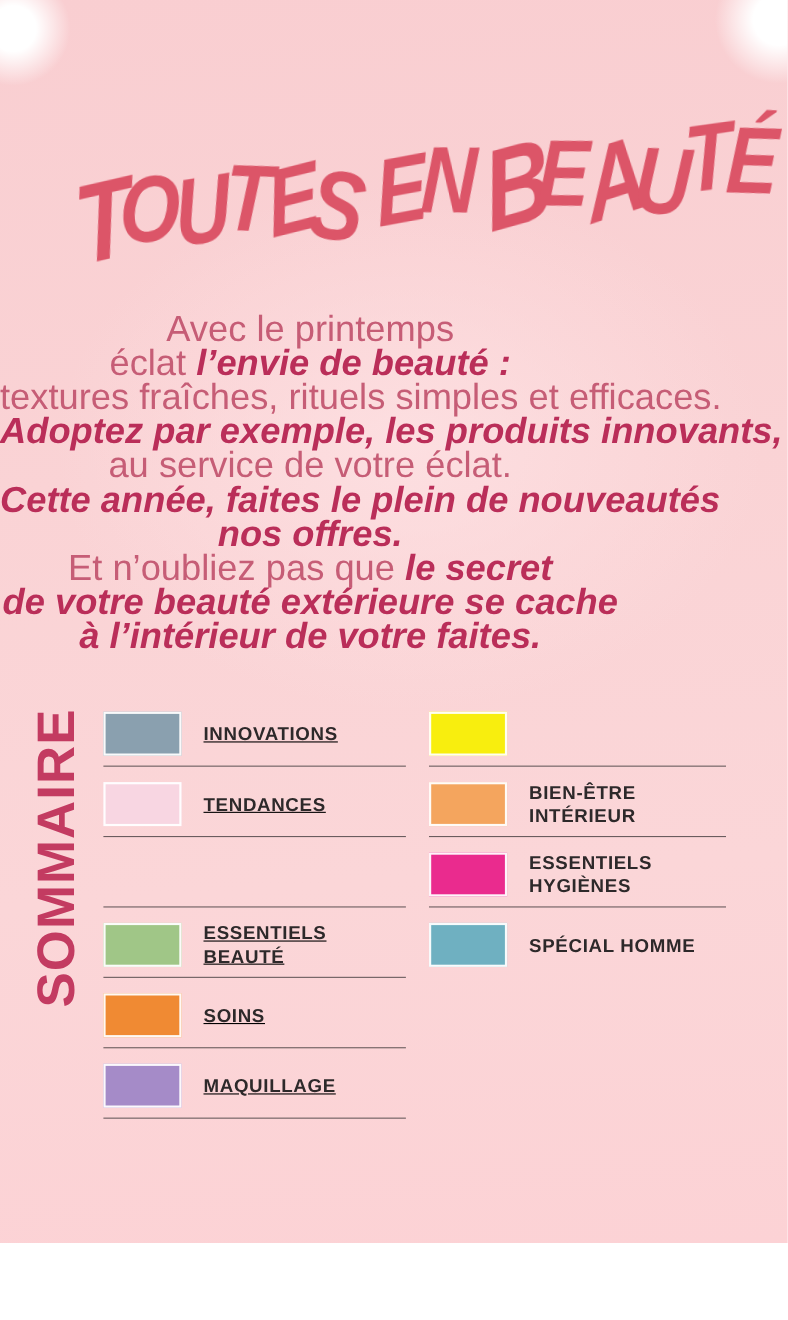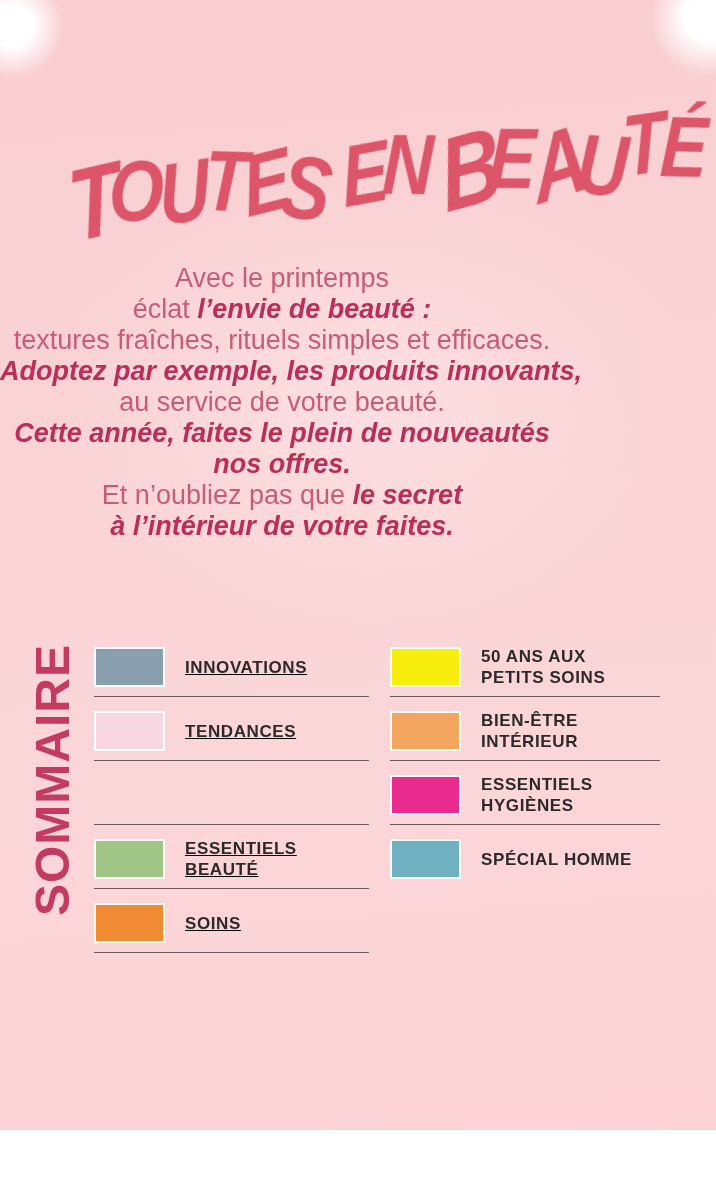--- a/index.html
+++ b/index.html
@@ -32,23 +32,23 @@
   .title span.letter{
     display:inline-block;
     font-weight:bold;
     font-style:italic;
     font-size:86px;
     letter-spacing:-6px;
     line-height:150px;
   }
   
   .intro{
-    position:absolute;top:263px;left:0;width:564px;
+    position:absolute;top:283px;left:0;width:564px;
     text-align:center;
-    font-size:27px;
+    font-size:33px;
     line-height:31px;
     color:#c65d76;
   }
   .intro .line{white-space:nowrap;}
   .intro b{color:#ba2e59;font-weight:bold;font-style:italic;}
   
   .sommaire{
     position:absolute;top:780px;left:52px;
     transform:translate(-50%,-50%) rotate(-90deg);
     font-size:48px;font-weight:bold;
@@ -89,24 +89,25 @@
 
   <div class="title">
     <span class="tletters" id="title-letters"><span class="letter" style="transform: rotate(-7deg) translateY(10px) scale(1.18) skewX(-4deg);">T</span><span class="letter" style="transform: rotate(3deg) translateY(2px) scale(1) skewX(-4deg);">O</span><span class="letter" style="transform: rotate(-4deg) translateY(7px) scale(1) skewX(-4deg);">U</span><span class="letter" style="transform: rotate(5deg) translateY(-1px) scale(1) skewX(-4deg);">T</span><span class="letter" style="transform: rotate(-8deg) translateY(4px) scale(1) skewX(-4deg);">E</span><span class="letter" style="transform: rotate(11deg) translateY(12px) scale(1.05) skewX(-4deg);">S</span><span class="letter" style="transform: rotate(0deg) translateY(0px) scale(1) skewX(-4deg);">&nbsp;</span><span class="letter" style="transform: rotate(-5deg) translateY(3px) scale(1) skewX(-4deg);">E</span><span class="letter" style="transform: rotate(4deg) translateY(-3px) scale(1) skewX(-4deg);">N</span><span class="letter" style="transform: rotate(0deg) translateY(0px) scale(1) skewX(-4deg);">&nbsp;</span><span class="letter" style="transform: rotate(-9deg) translateY(7px) scale(1.2) skewX(-4deg);">B</span><span class="letter" style="transform: rotate(4deg) translateY(-1px) scale(1) skewX(-4deg);">E</span><span class="letter" style="transform: rotate(-11deg) translateY(9px) scale(1.1) skewX(-4deg);">A</span><span class="letter" style="transform: rotate(6deg) translateY(13px) scale(1) skewX(-4deg);">U</span><span class="letter" style="transform: rotate(-3deg) translateY(-5px) scale(1) skewX(-4deg);">T</span><span class="letter" style="transform: rotate(5deg) translateY(1px) scale(1) skewX(-4deg);">É</span></span>
   </div>
 
   <div class="intro" id="intro">
       <div class="line"><span>Avec le printemps</span></div>
       <div class="line"><span>éclat </span><b>l’envie de beauté :</b></div>
       <div class="line"><span>textures fraîches, rituels simples et efficaces.</span></div>
       <div class="line"><b>Adoptez par exemple, les produits innovants,</b></div>
-      <div class="line"><span>au service de votre beauté.</span></div>
+      <div class="line"><span>au service de votre éclat.</span></div>
       <div class="line"><b>Cette année, faites le plein de nouveautés</b></div>
       <div class="line"><b>nos offres.</b></div>
       <div class="line"><span>Et n’oubliez pas que </span><b>le secret</b></div>
+      <div class="line"><b>de votre beauté extérieure se cache</b></div>
       <div class="line"><b>à l’intérieur de votre faites.</b></div>
     </div>
 
   <div class="sommaire">SOMMAIRE</div>
 
   <div class="toc-col left" id="toc-left">
       <div class="toc-row">
     <div class="row-content">
       <div class="swatch" style="background: rgb(138, 160, 175);"></div>
       <div class="toc-label">INNOVATIONS</div>
@@ -130,26 +131,32 @@
     </div>
     <div class="divider"></div>
   </div>
       <div class="toc-row">
     <div class="row-content">
       <div class="swatch" style="background: rgb(240, 138, 51);"></div>
       <div class="toc-label">SOINS</div>
     </div>
     <div class="divider"></div>
   </div>
+      <div class="toc-row">
+    <div class="row-content">
+      <div class="swatch" style="background: rgb(165, 139, 200);"></div>
+      <div class="toc-label">MAQUILLAGE</div>
+    </div>
+    <div class="divider"></div>
+  </div>
     </div>
   <div class="toc-col right" id="toc-right">
       <div class="toc-row">
     <div class="row-content">
       <div class="swatch" style="background: rgb(248, 238, 14);"></div>
-      <div class="toc-label">50 ANS AUX<br>PETITS SOINS</div>
     </div>
     <div class="divider"></div>
   </div>
       <div class="toc-row">
     <div class="row-content">
       <div class="swatch" style="background: rgb(244, 165, 94);"></div>
       <div class="toc-label">BIEN-ÊTRE<br>INTÉRIEUR</div>
     </div>
     <div class="divider"></div>
   </div>

